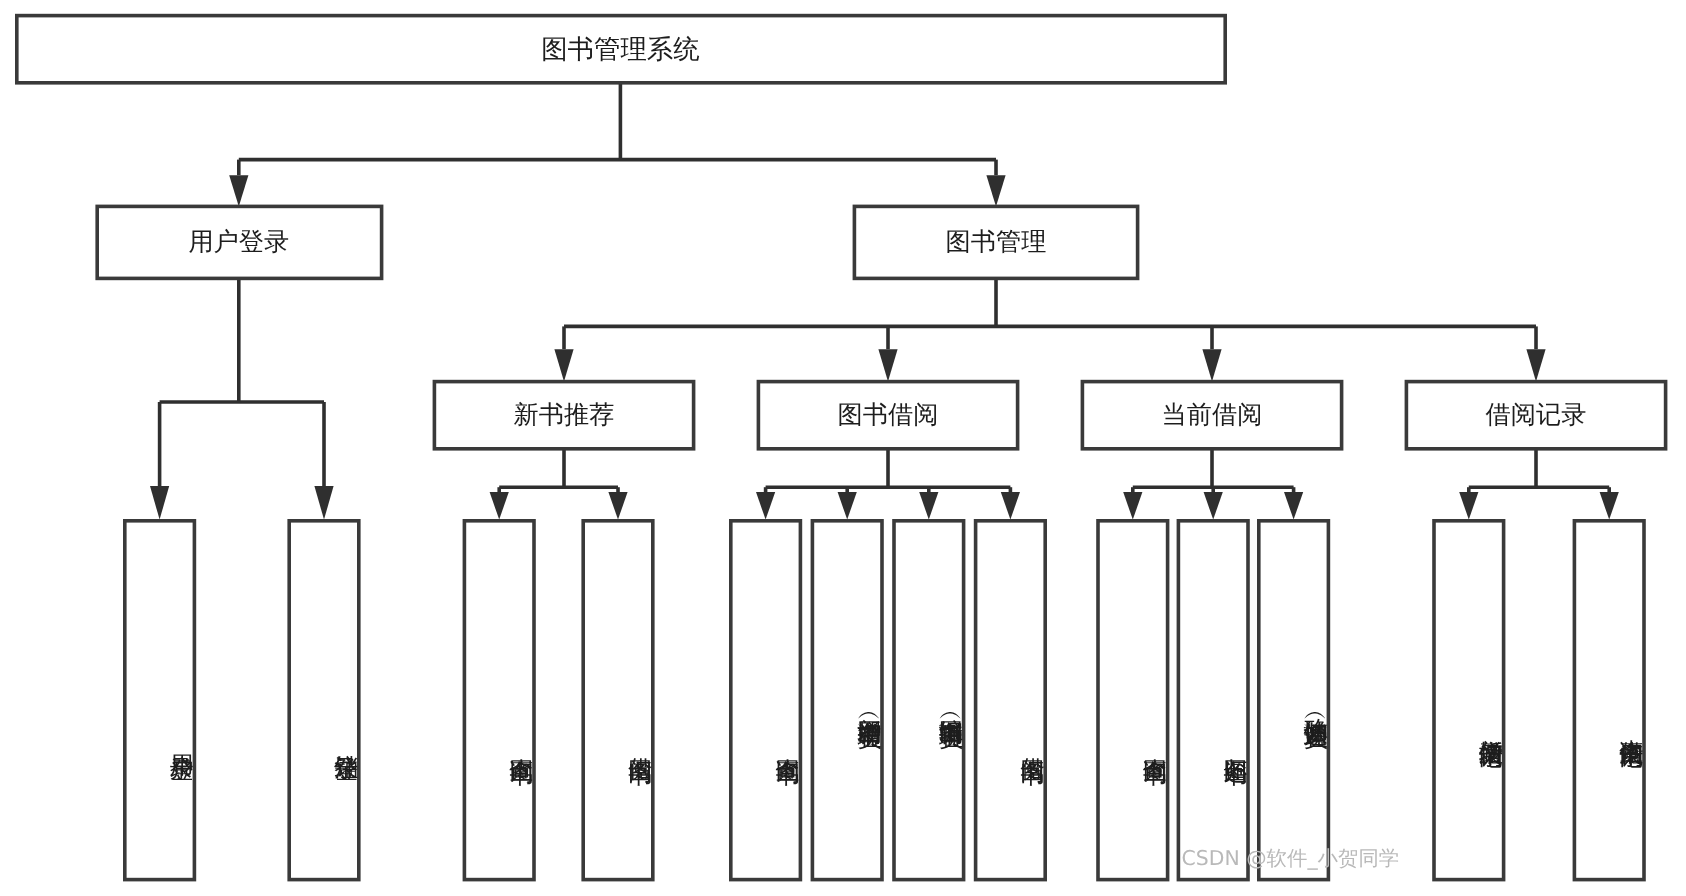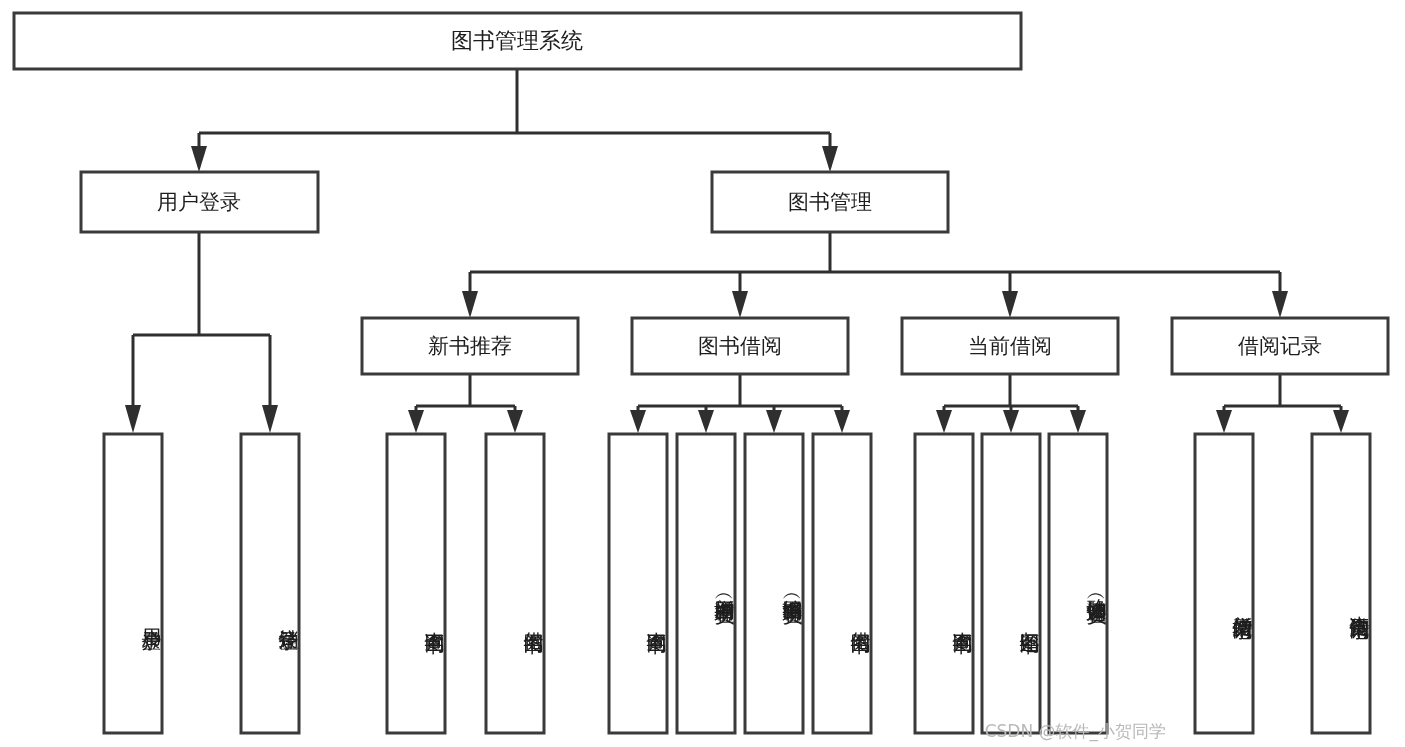--- a/index.html
+++ b/index.html
@@ -11,21 +11,21 @@
   .edge{stroke:#2f2f2f;stroke-width:3;fill:none;}
   .arrowhead{fill:#2f2f2f;stroke:none;}
   .lbl-h{font-family:"DejaVu Sans","Liberation Sans",sans-serif;
          font-size:21px;fill:#1d1d1d;text-anchor:middle;dominant-baseline:middle;}
   .lbl-title{font-size:22px;}
   .vtext{font-family:"DejaVu Sans","Liberation Sans",sans-serif;
          font-size:20px;color:#1d1d1d;line-height:1.03;
          writing-mode:vertical-rl;text-orientation:upright;
          position:absolute;display:flex;align-items:flex-start;
          justify-content:center;white-space:nowrap;letter-spacing:1px;}
-  .watermark{position:absolute;right:6px;bottom:4px;font-size:17px;
+  .watermark{position:absolute;right:6px;bottom:20px;font-size:17px;
              color:#b9b9b9;font-family:"DejaVu Sans","Liberation Sans",sans-serif;
              white-space:nowrap;}
 </style>
 </head>
 <body>
 
 <div id="diagram-root">
 
   <svg id="flow" viewBox="0 0 1405 747">
 

